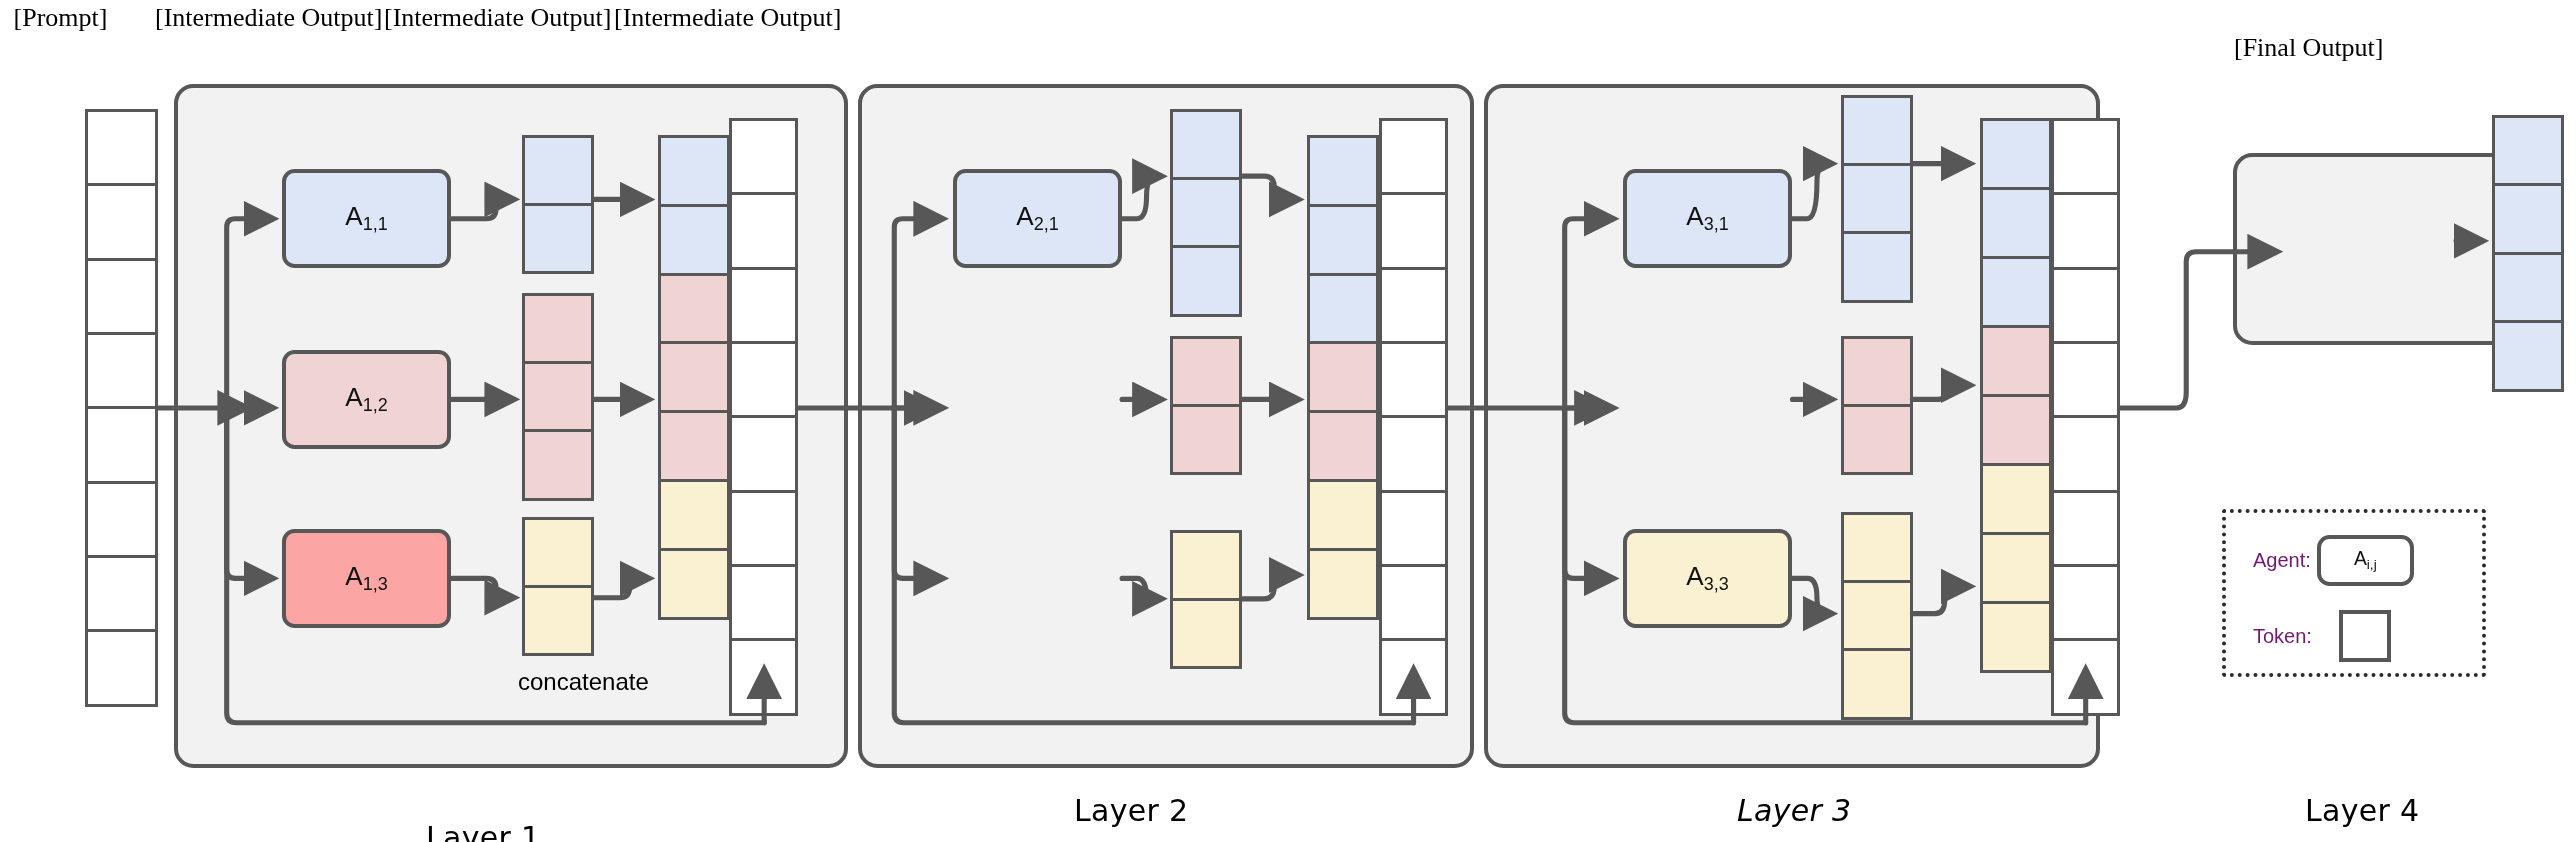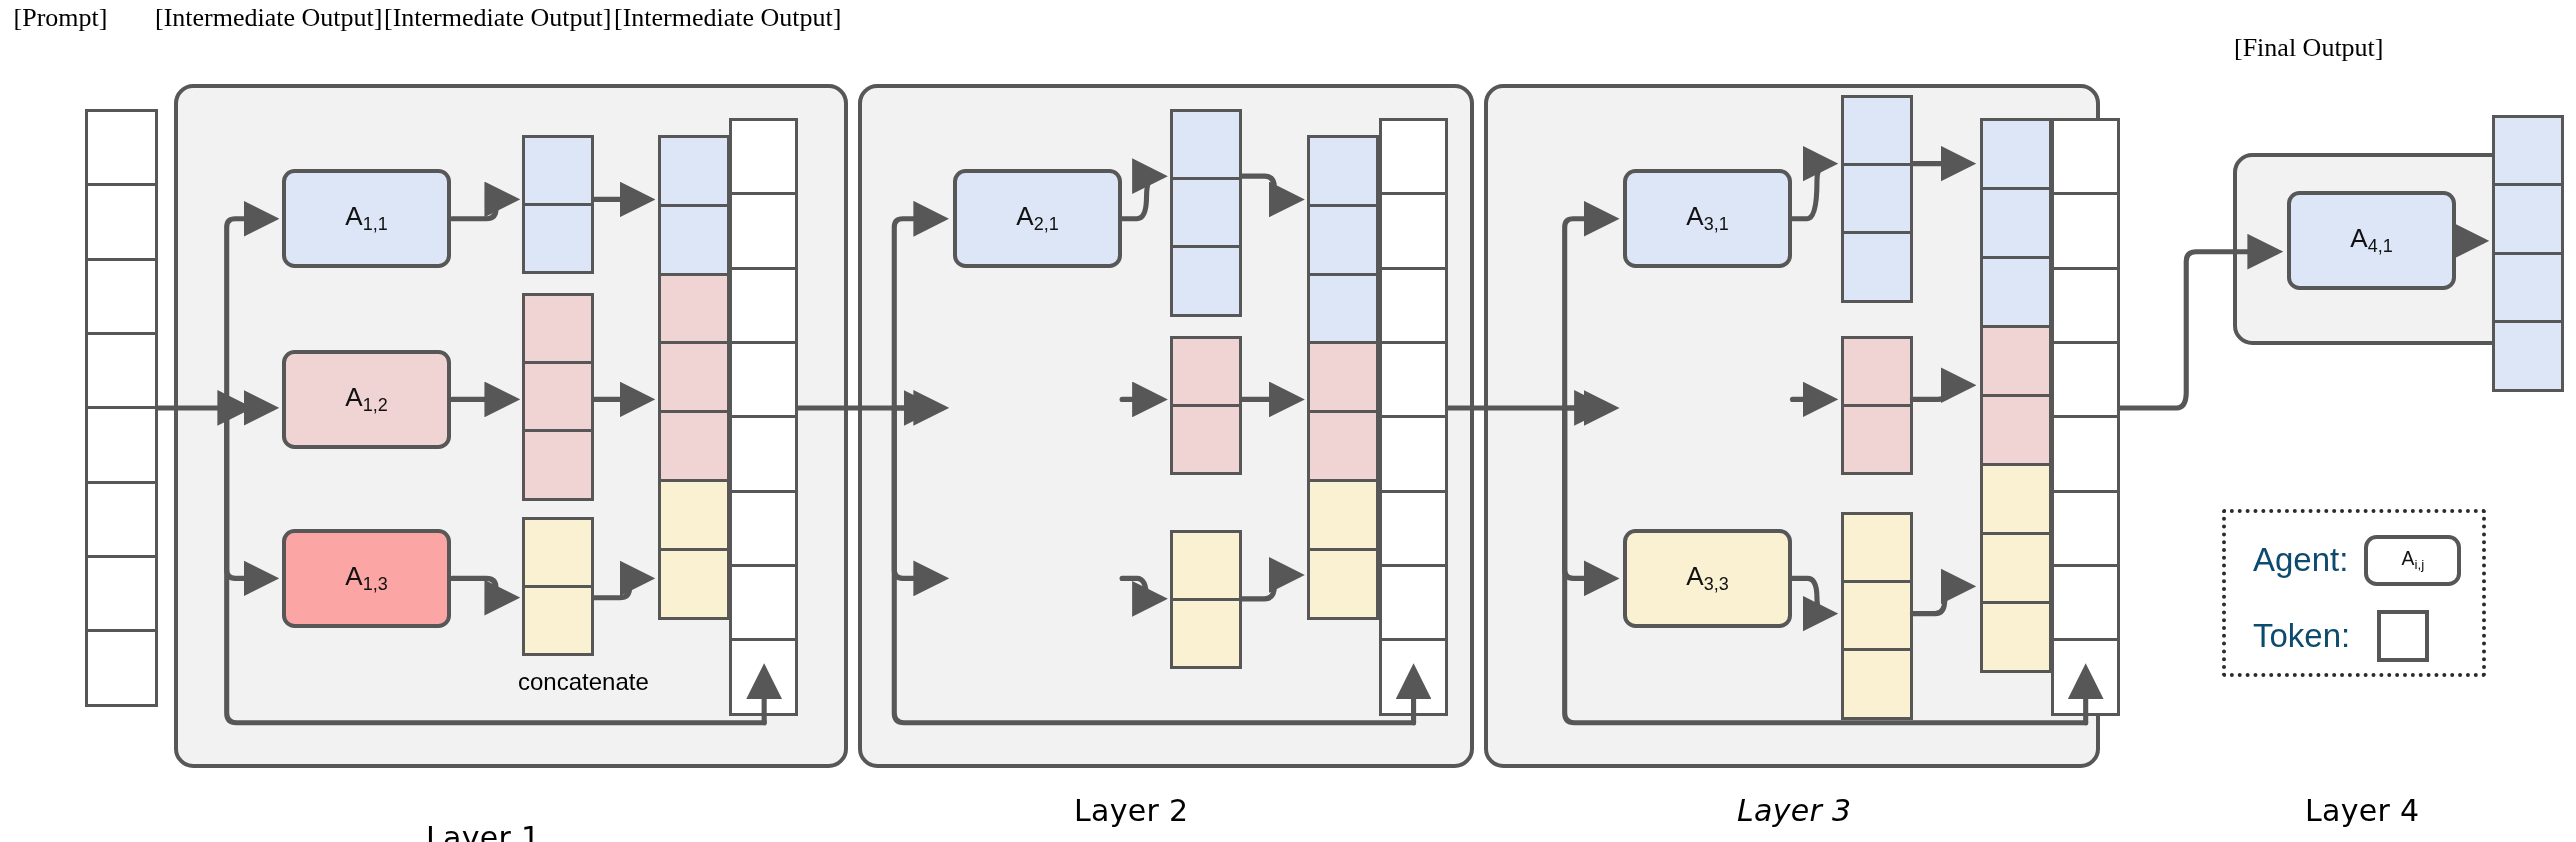--- a/index.html
+++ b/index.html
@@ -48,21 +48,21 @@
   }
 
   
   .legend{
     position:absolute;box-sizing:border-box;
     border:4px dotted #2b2b2b;border-radius:3.4px;background:transparent;
   }
   .legend .row{
     position:absolute;display:flex;align-items:center;
   }
-  .legend .lbl{font-size:33px;color:#0c4a6e;white-space:nowrap;}
+  .legend .lbl{font-size:20px;color:#701a75;white-space:nowrap;}
   .legend .agentchip{
     box-sizing:border-box;border:4px solid #575757;border-radius:12.5px;background:#fff;
     display:flex;align-items:center;justify-content:center;font-size:19.3px;color:#111;
   }
   .legend .agentchip .sub{font-size:13.6px;vertical-align:-0.30em;}
   .legend .tokenchip{
     box-sizing:border-box;border:4px solid #575757;background:#fff;
   }
 </style>
 </head>
@@ -220,37 +220,34 @@
       <div class="cell" style="background: rgb(255, 255, 255); flex: 1 1 0px;"></div>
       <div class="cell" style="background: rgb(255, 255, 255); flex: 1 1 0px;"></div>
       <div class="cell" style="background: rgb(255, 255, 255); flex: 1 1 0px;"></div>
       <div class="cell" style="background: rgb(255, 255, 255); flex: 1 1 0px;"></div>
     </div>
 
   <div class="layercap" style="left:1737px; top:793px;font-style:italic;">Layer 3</div>
 
   <div class="panel small" style="left:2233px; top:153px; width:279px; height:192px;"></div>
 
-  <div class="agent" style="left:2287px; top:191px; width:169px; height:99px; background:#dce6f7;">
-    <span>A<span class="sub">4,1</span></span>
-  </div>
 
   <div class="strip" id="final-col" style="left:2492px; top:115px; width:72px; height:277px;">
       <div class="cell" style="background: rgb(220, 230, 247); flex: 1 1 0px;"></div>
       <div class="cell" style="background: rgb(220, 230, 247); flex: 1 1 0px;"></div>
       <div class="cell" style="background: rgb(220, 230, 247); flex: 1 1 0px;"></div>
       <div class="cell" style="background: rgb(220, 230, 247); flex: 1 1 0px;"></div>
     </div>
 
   <div class="layercap" style="left:2305px; top:793px;">Layer 4</div>
 
   <div class="legend" style="left:2222px; top:509px; width:264px; height:168px;">
     <div class="row" style="left:27px; top:21.6px;">
       <span class="lbl">Agent:</span>
-      <span class="agentchip" style="margin-left:16px;width:97px;height:51px;">
+      <span class="agentchip" style="margin-left:6px;width:97px;height:51px;">
         <span>A<span class="sub">i,j</span></span>
       </span>
     </div>
     <div class="row" style="left:27px; top:97px;">
       <span class="lbl">Token:</span>
       <span class="tokenchip" style="margin-left: 27px; width: 52px; height: 52px; background: rgb(255, 255, 255);"></span>
     </div>
   </div>
 
   <svg id="wires" viewBox="0 0 4532 1482">

